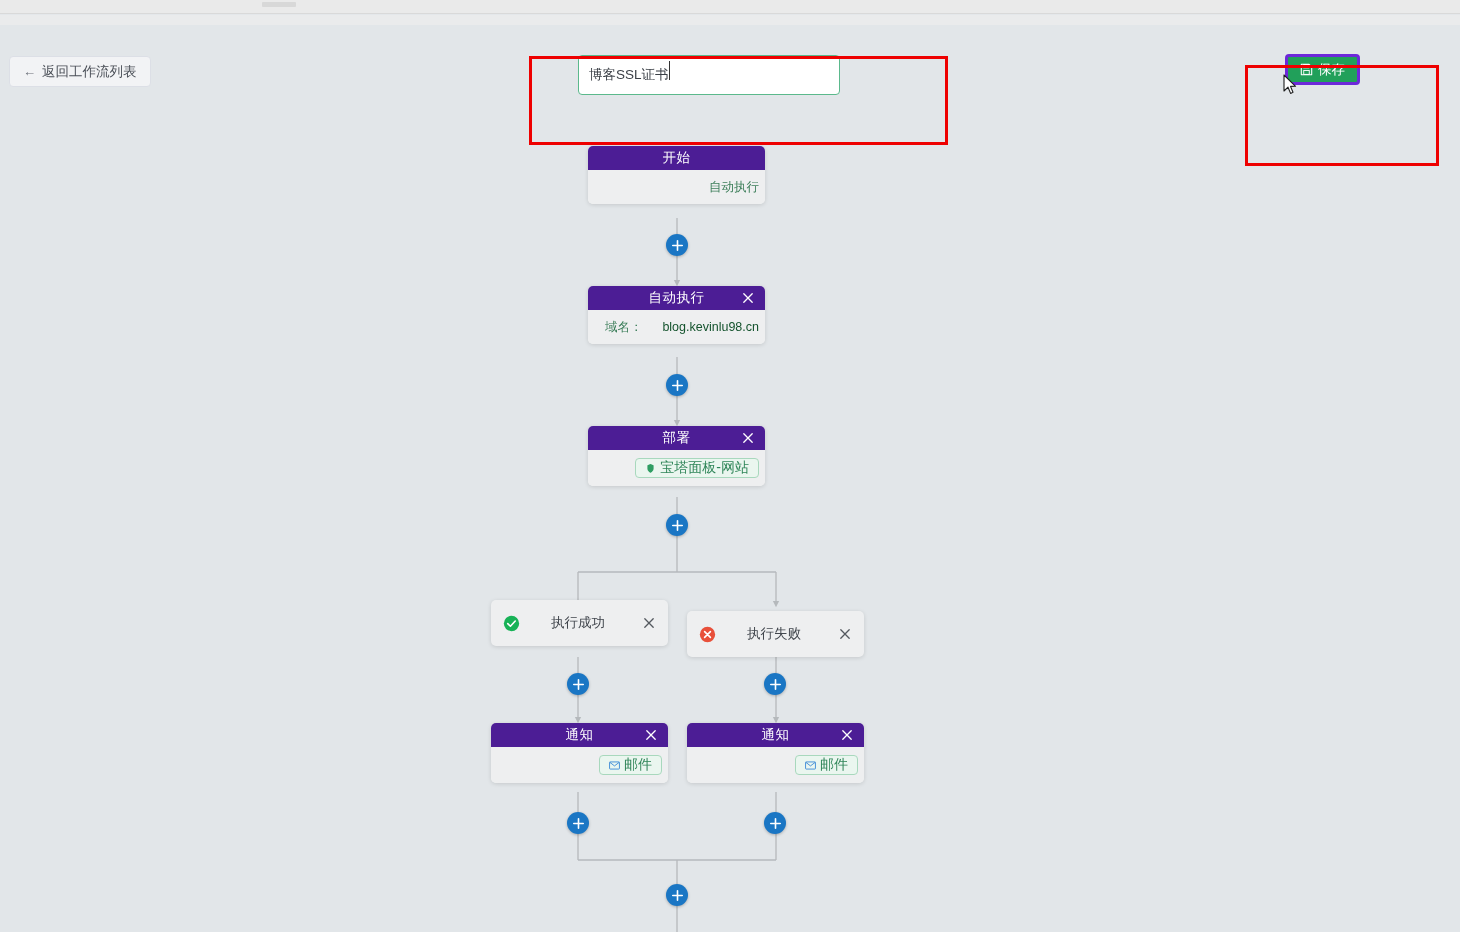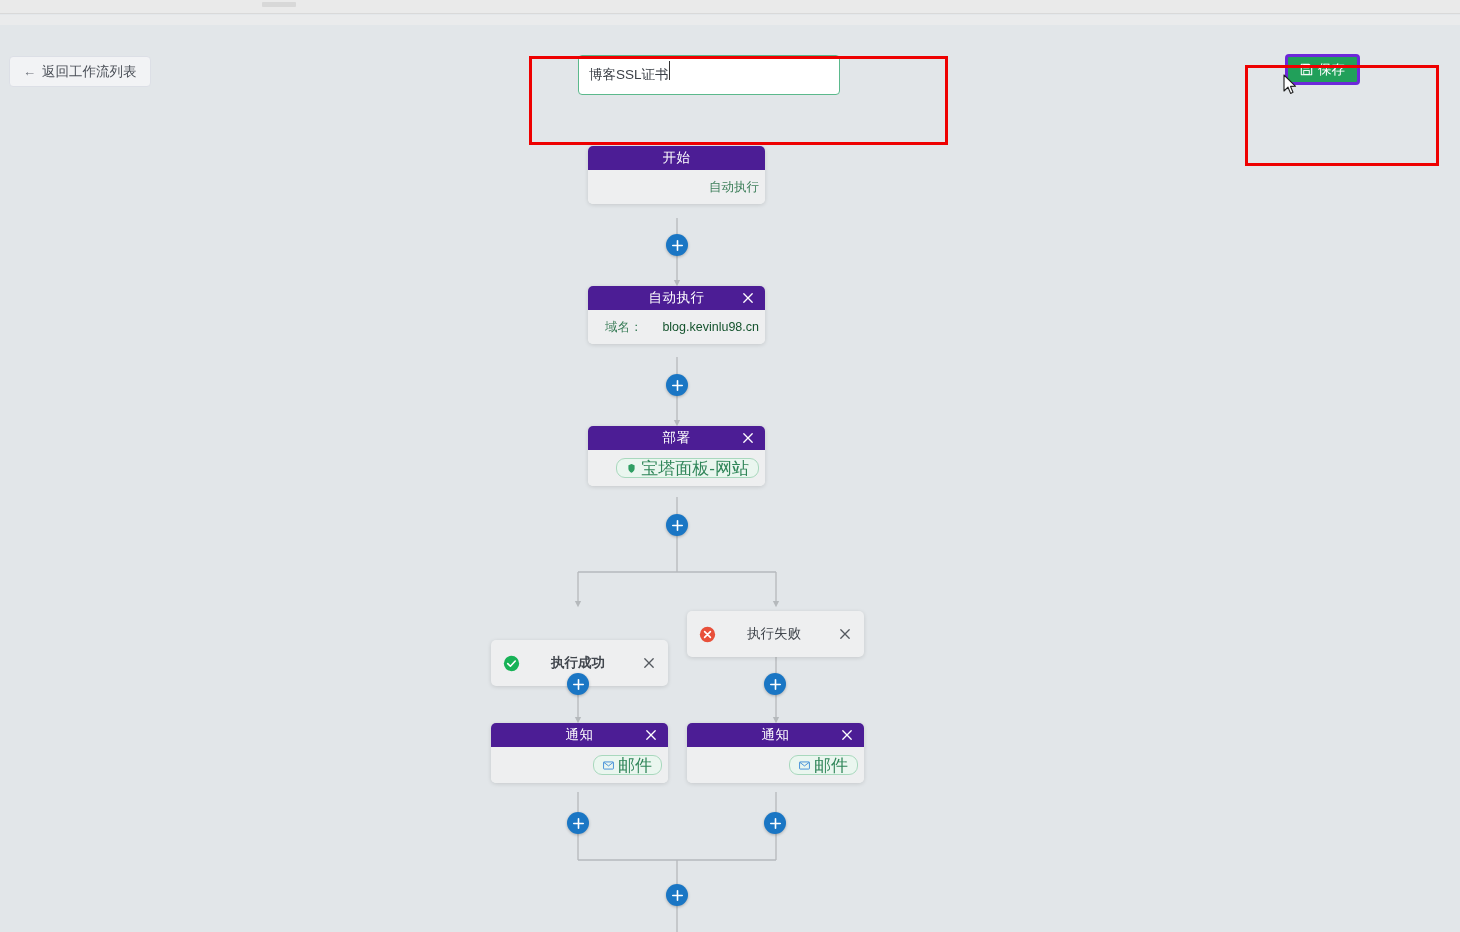--- a/index.html
+++ b/index.html
@@ -105,22 +105,22 @@
     min-height: 34px; background: #eeeff0;
     display: flex; align-items: center; justify-content: flex-end;
     font-size: 12.5px; color: #3d7f5a; padding: 8px 6px;
   }
   .node-body .dm-label { color: #3a7d58; }
   .node-body .dm-value { color: #14532d; margin-left: 20px; }
 
   .tag {
     display: inline-flex; align-items: center; gap: 4px;
     height: 20px; padding: 0 9px;
-    border: 1px solid #a8d8bd; border-radius: 9px;
-    background: #eaf6ef; color: #2f8558; font-size: 17px;
+    border: 1px solid #a8d8bd; border-radius: 4px;
+    background: #eaf6ef; color: #2f8558; font-size: 14px;
     white-space: nowrap;
   }
   .tag .tag-ic { width: 11px; height: 11px; display: block; }
 
   
   .node-branch {
     position: absolute; width: 177px; height: 46px;
     background: #eeeff0; border-radius: 5px;
     box-shadow: 0 1px 4px rgba(0,0,0,.13);
     display: flex; align-items: center; cursor: pointer;
@@ -233,21 +233,21 @@
       </span>
     </div>
   </div>
 
   <div class="plus-btn" style="left:666px; top:514px;">
     <svg viewBox="0 0 16 16">
       <path d="M8 2.2v11.6M2.2 8h11.6" stroke="#fff" stroke-width="2" stroke-linecap="round"></path>
     </svg>
   </div>
 
-  <div class="node-branch" style="left:491px; top:640px;font-weight:bold;">
+  <div class="node-branch" style="left:491px; top:600px;">
     <svg class="status-ic" viewBox="0 0 20 20">
       <circle cx="10" cy="10" r="9" fill="#17b257"></circle>
       <path d="M5.6 10.2 L8.7 13.2 L14.4 7.1" stroke="#fff" stroke-width="1.9" fill="none" stroke-linecap="round" stroke-linejoin="round"></path>
     </svg>
     <span class="bl">执行成功</span>
     <svg class="close" viewBox="0 0 16 16">
       <path d="M3.2 3.2 L12.8 12.8 M12.8 3.2 L3.2 12.8" stroke="#54595f" stroke-width="1.5" stroke-linecap="round"></path>
     </svg>
   </div>
 

